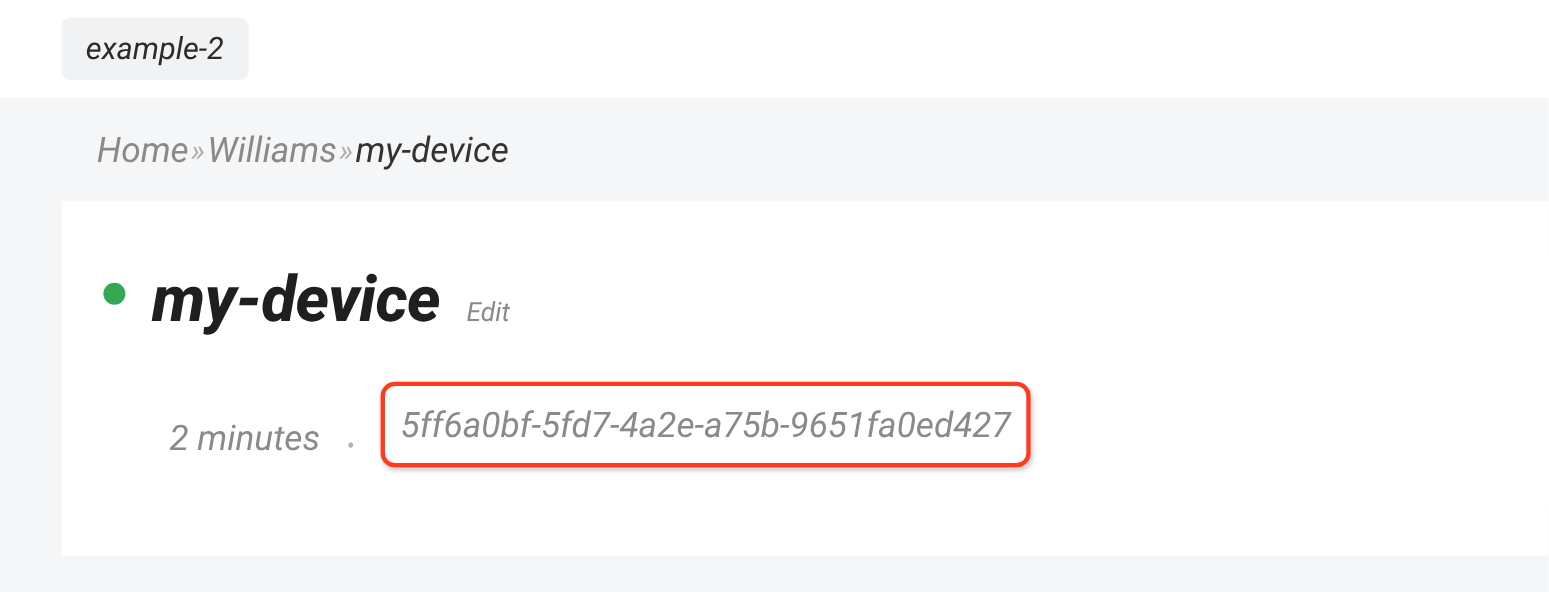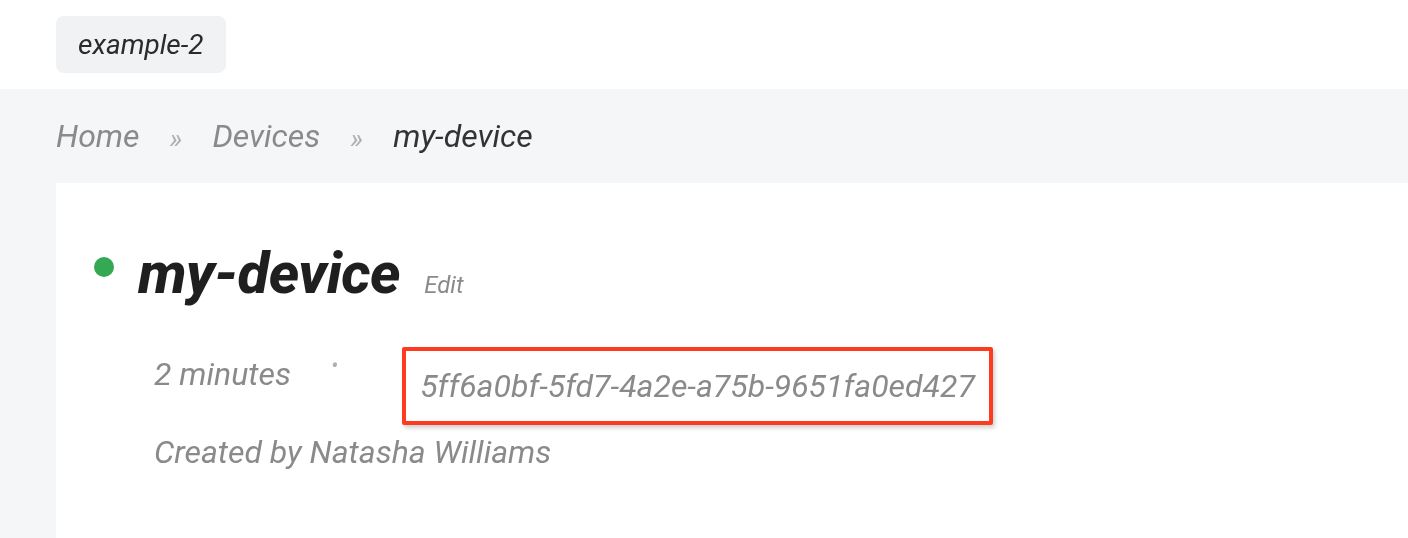--- a/index.html
+++ b/index.html
@@ -18,24 +18,24 @@
   .chip {
     display: inline-block;
     background: #f1f2f3;
     border-radius: 8px;
     padding: 12px 22px;
     font-size: 28px;
     color: #2b2b2b;
   }
   .breadcrumb-bar {
     background: #f5f6f7;
-    padding: 28px 0 28px 56px;
+    padding: 28px 0 28px 88px;
     display: flex;
-    align-items: flex-end;
-    gap: 30px;
+    align-items: center;
+    gap: 2px;
     font-size: 32px;
     color: #8a8a8a;
   }
   .breadcrumb-item { cursor: pointer; }
   .breadcrumb-sep { color: #b0b0b0; font-size: 28px; }
   .breadcrumb-current { color: #333; }
   .content-wrap {
     background: #f5f6f7;
     padding-left: 56px;
     height: 100%;
@@ -72,58 +72,56 @@
   }
   .meta-block {
     margin-top: 40px;
     margin-left: 60px;
     font-size: 32px;
     color: #8a8a8a;
     line-height: 1.7;
   }
   .meta-row1 {
     display: flex;
-    align-items: flex-start;
-    gap: 40px;
+    align-items: flex-end;
+    gap: 24px;
     flex-wrap: nowrap;
   }
   .meta-dot { color: #b0b0b0; font-size: 22px; }
   .uuid-box {
     border: 4px solid #ff3b1f;
-    border-radius: 2px;
+    border-radius: 13px;
     padding: 8px 14px;
     box-shadow: 2px 3px 4px rgba(0,0,0,0.18);
     white-space: nowrap;
-    margin-left: 24px;
   }
 </style>
 </head>
 <body>
 
 <div class="topbar">
   <span class="chip">example-2</span>
 </div>
 
 <div class="breadcrumb-bar">
   <span class="breadcrumb-item">Home</span>
   <span class="breadcrumb-sep">»</span>
-  <span class="breadcrumb-item">Devices</span>
+  <span class="breadcrumb-item">Williams</span>
   <span class="breadcrumb-sep">»</span>
   <span class="breadcrumb-current">my-device</span>
 </div>
 
 <div class="content-wrap">
   <div class="card">
     <div class="title-row">
       <span class="status-dot"></span>
       <span class="device-title">my-device</span>
       <span class="edit-link">Edit</span>
     </div>
     <div class="meta-block">
       <div class="meta-row1">
         <span>2 minutes</span>
         <span class="meta-dot">•</span>
         <span class="uuid-box">5ff6a0bf-5fd7-4a2e-a75b-9651fa0ed427</span>
       </div>
-      <div>Created by Natasha Williams</div>
     </div>
   </div>
 </div>
 
 </body></html>

